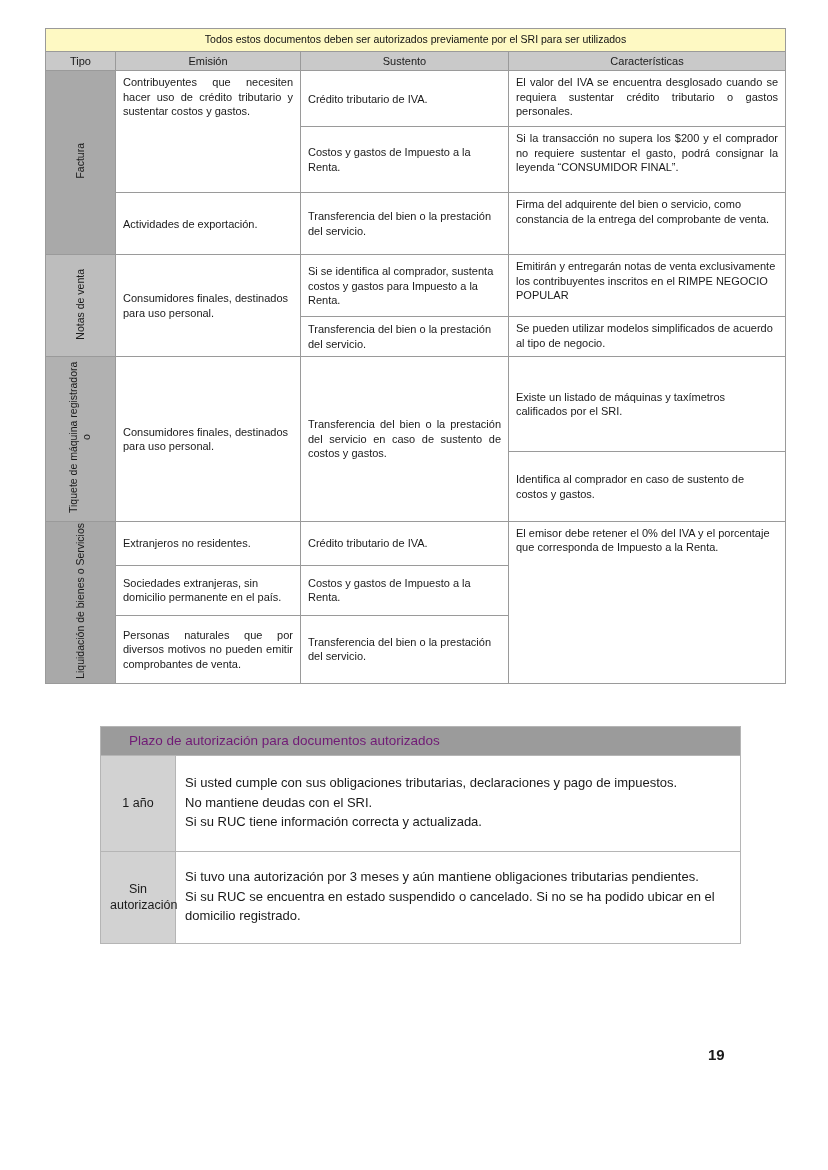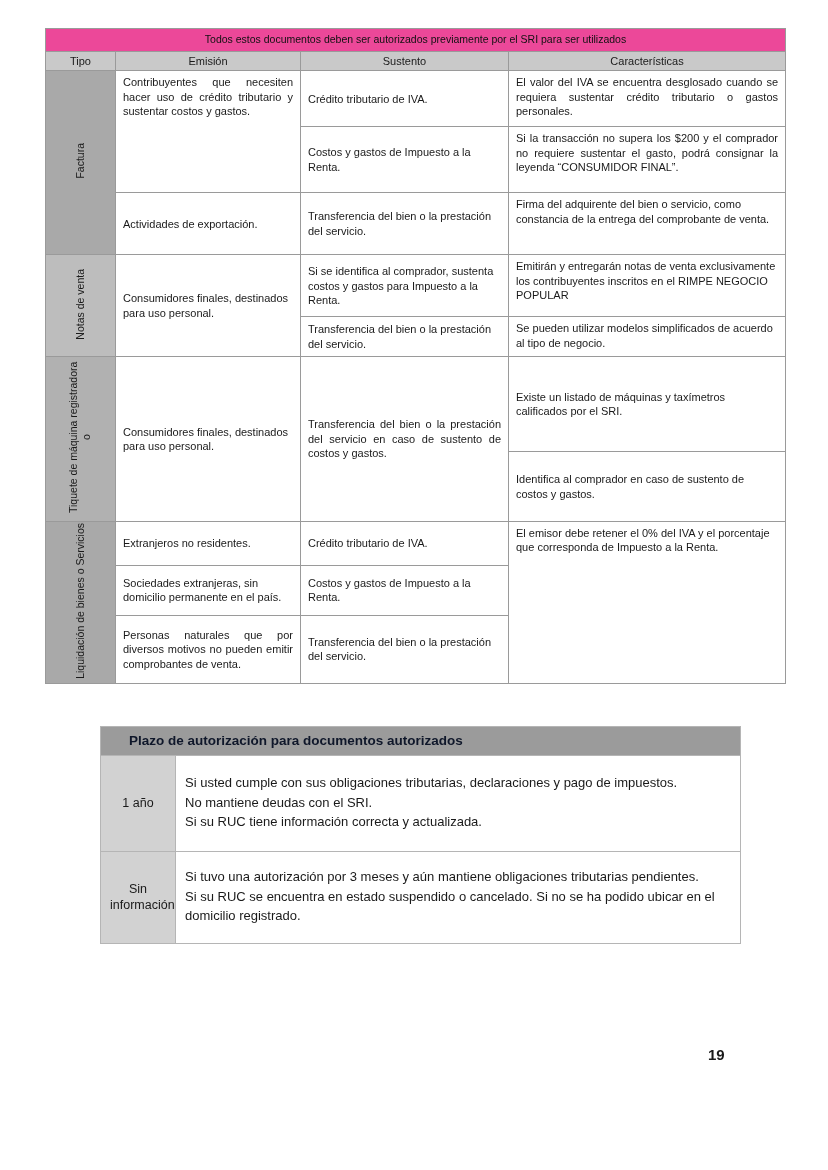--- a/index.html
+++ b/index.html
@@ -3,38 +3,38 @@
 <meta charset="utf-8">
 <style>
   html,body{margin:0;padding:0;background:#ffffff;}
   .page{position:relative;width:828px;height:1170px;background:#ffffff;overflow:hidden;
         font-family:"Liberation Sans", sans-serif;color:#1a1a1a;}
 
   
   table{border-collapse:collapse;}
   .t1{position:absolute;left:45px;top:28px;width:740px;table-layout:fixed;font-size:11px;}
   .t1 td{border:1px solid #9a9a9a;padding:4px 7px;vertical-align:top;line-height:1.32;}
-  .t1 .banner-cell{background:#ec4899;text-align:center;font-size:10.5px;padding:4px 2px;color:#111;}
+  .t1 .banner-cell{background:#fef9c3;text-align:center;font-size:10.5px;padding:4px 2px;color:#111;}
   .t1 .colhead td{background:#c9c9c9;text-align:center;padding:2px;font-size:11px;}
   .tipo-cell{padding:0 !important;text-align:center;vertical-align:middle !important;}
   .vtext{display:inline-block;writing-mode:vertical-rl;transform:rotate(180deg);
          font-size:10.5px;line-height:1.25;max-height:160px;}
   .bg-a{background:#a9a9a9;}
   .bg-b{background:#bdbdbd;}
   .bg-c{background:#b1b1b1;}
   .just{text-align:justify;}
   .vmid{vertical-align:middle !important;}
 
   
   .question{position:absolute;left:115px;top:664px;font-size:15px;font-weight:bold;}
 
   
   .t2{position:absolute;left:100px;top:726px;width:640px;table-layout:fixed;font-size:13px;}
   .t2 td{border:1px solid #b5b5b5;padding:3px 9px;vertical-align:middle;line-height:1.45;}
-  .t2 .hdr td{background:#9b9b9b;font-weight:bold;font-size:13.5px;padding:4px 8px 4px 28px;color:#0f172a;}
+  .t2 .hdr td{background:#9b9b9b;font-weight:normal;font-size:13.5px;padding:4px 8px 4px 28px;color:#701a75;}
   .t2 .plazo{background:#d2d2d2;text-align:center;font-size:12.5px;line-height:1.3;margin-top:48px;}
   .t2 .shaded{background:#dedede;}
   .t2 .line{margin:1px 0;}
 
   
   .pagenum{position:absolute;left:708px;top:1046px;font-size:15px;font-weight:600;}
 </style>
 </head>
 <body>
 
@@ -132,21 +132,21 @@
       </tr>
       <tr style="height:96px">
         <td class="plazo">1 año</td>
         <td>
           <div class="line">Si usted cumple con sus obligaciones tributarias, declaraciones y pago de impuestos.</div>
           <div class="line">No mantiene deudas con el SRI.</div>
           <div class="line">Si su RUC tiene información correcta y actualizada.</div>
         </td>
       </tr>
       <tr style="height:92px">
-        <td class="plazo">Sin información</td>
+        <td class="plazo">Sin autorización</td>
         <td>
           <div class="line">Si tuvo una autorización por 3 meses y aún mantiene  obligaciones tributarias pendientes.</div>
           <div class="line">Si su RUC se encuentra en estado suspendido o cancelado.  Si no se ha podido ubicar en el domicilio registrado.</div>
         </td>
       </tr>
     </tbody>
   </table>
 
   <div class="pagenum">19</div>
 

